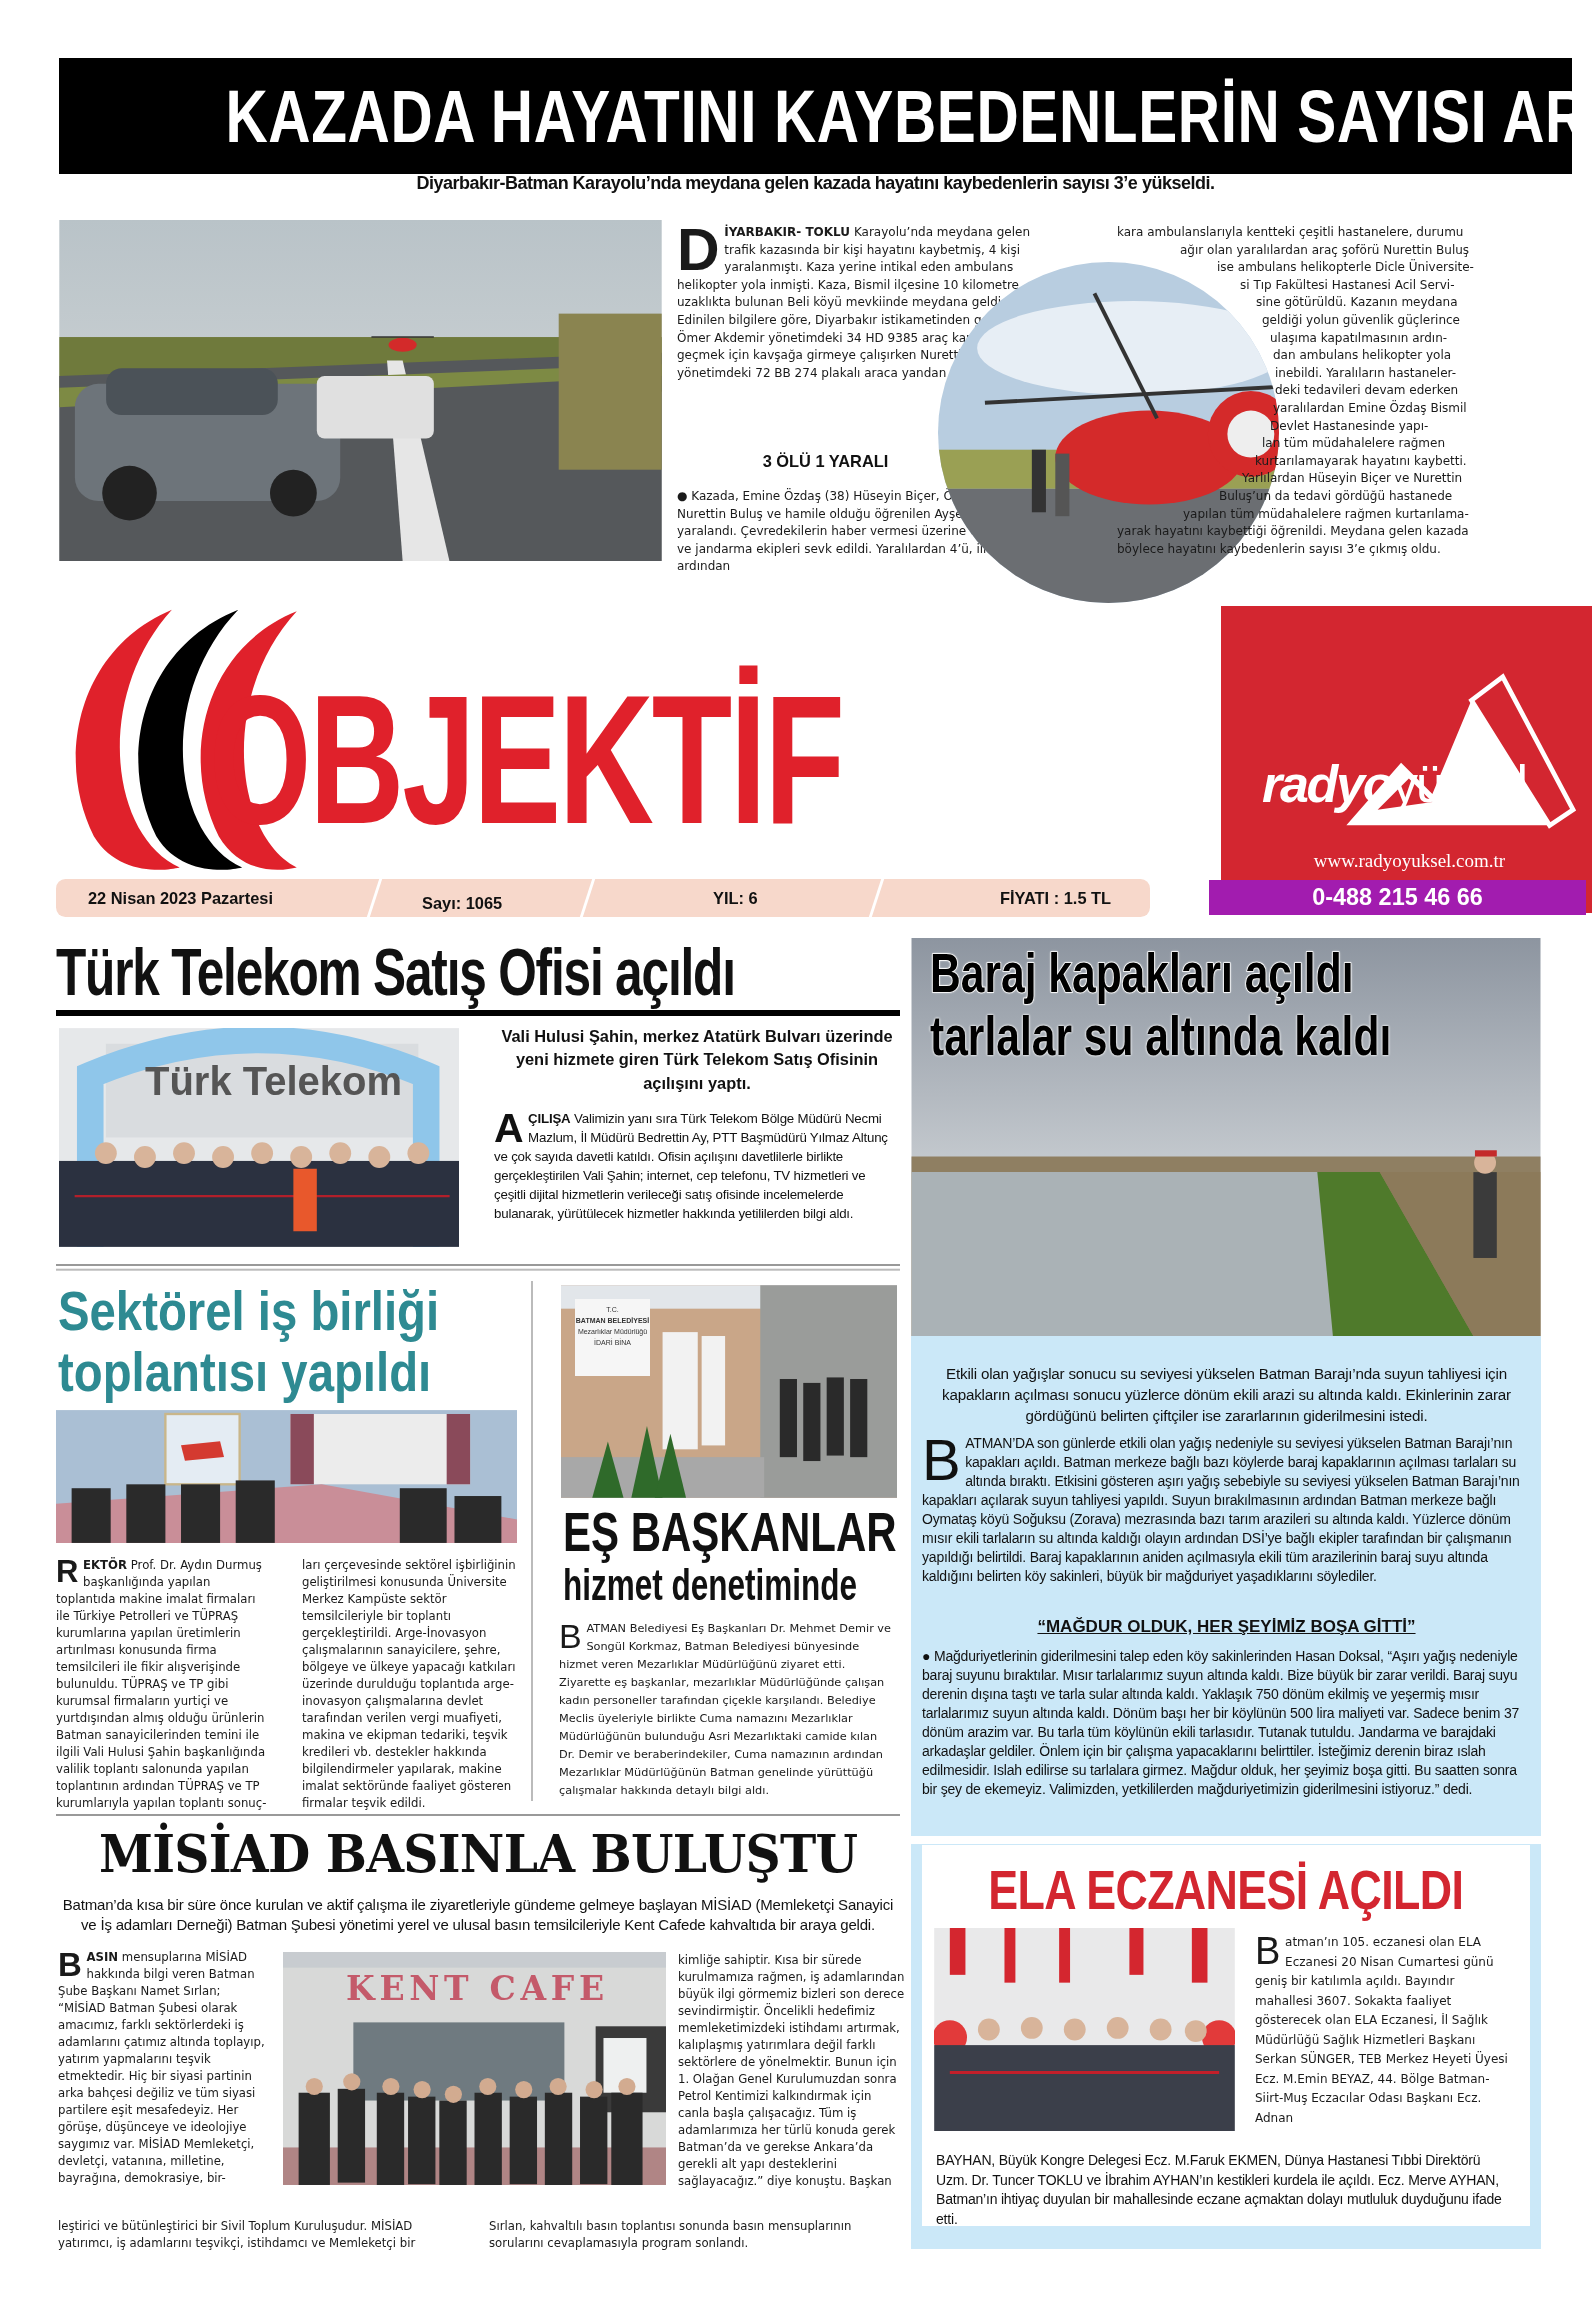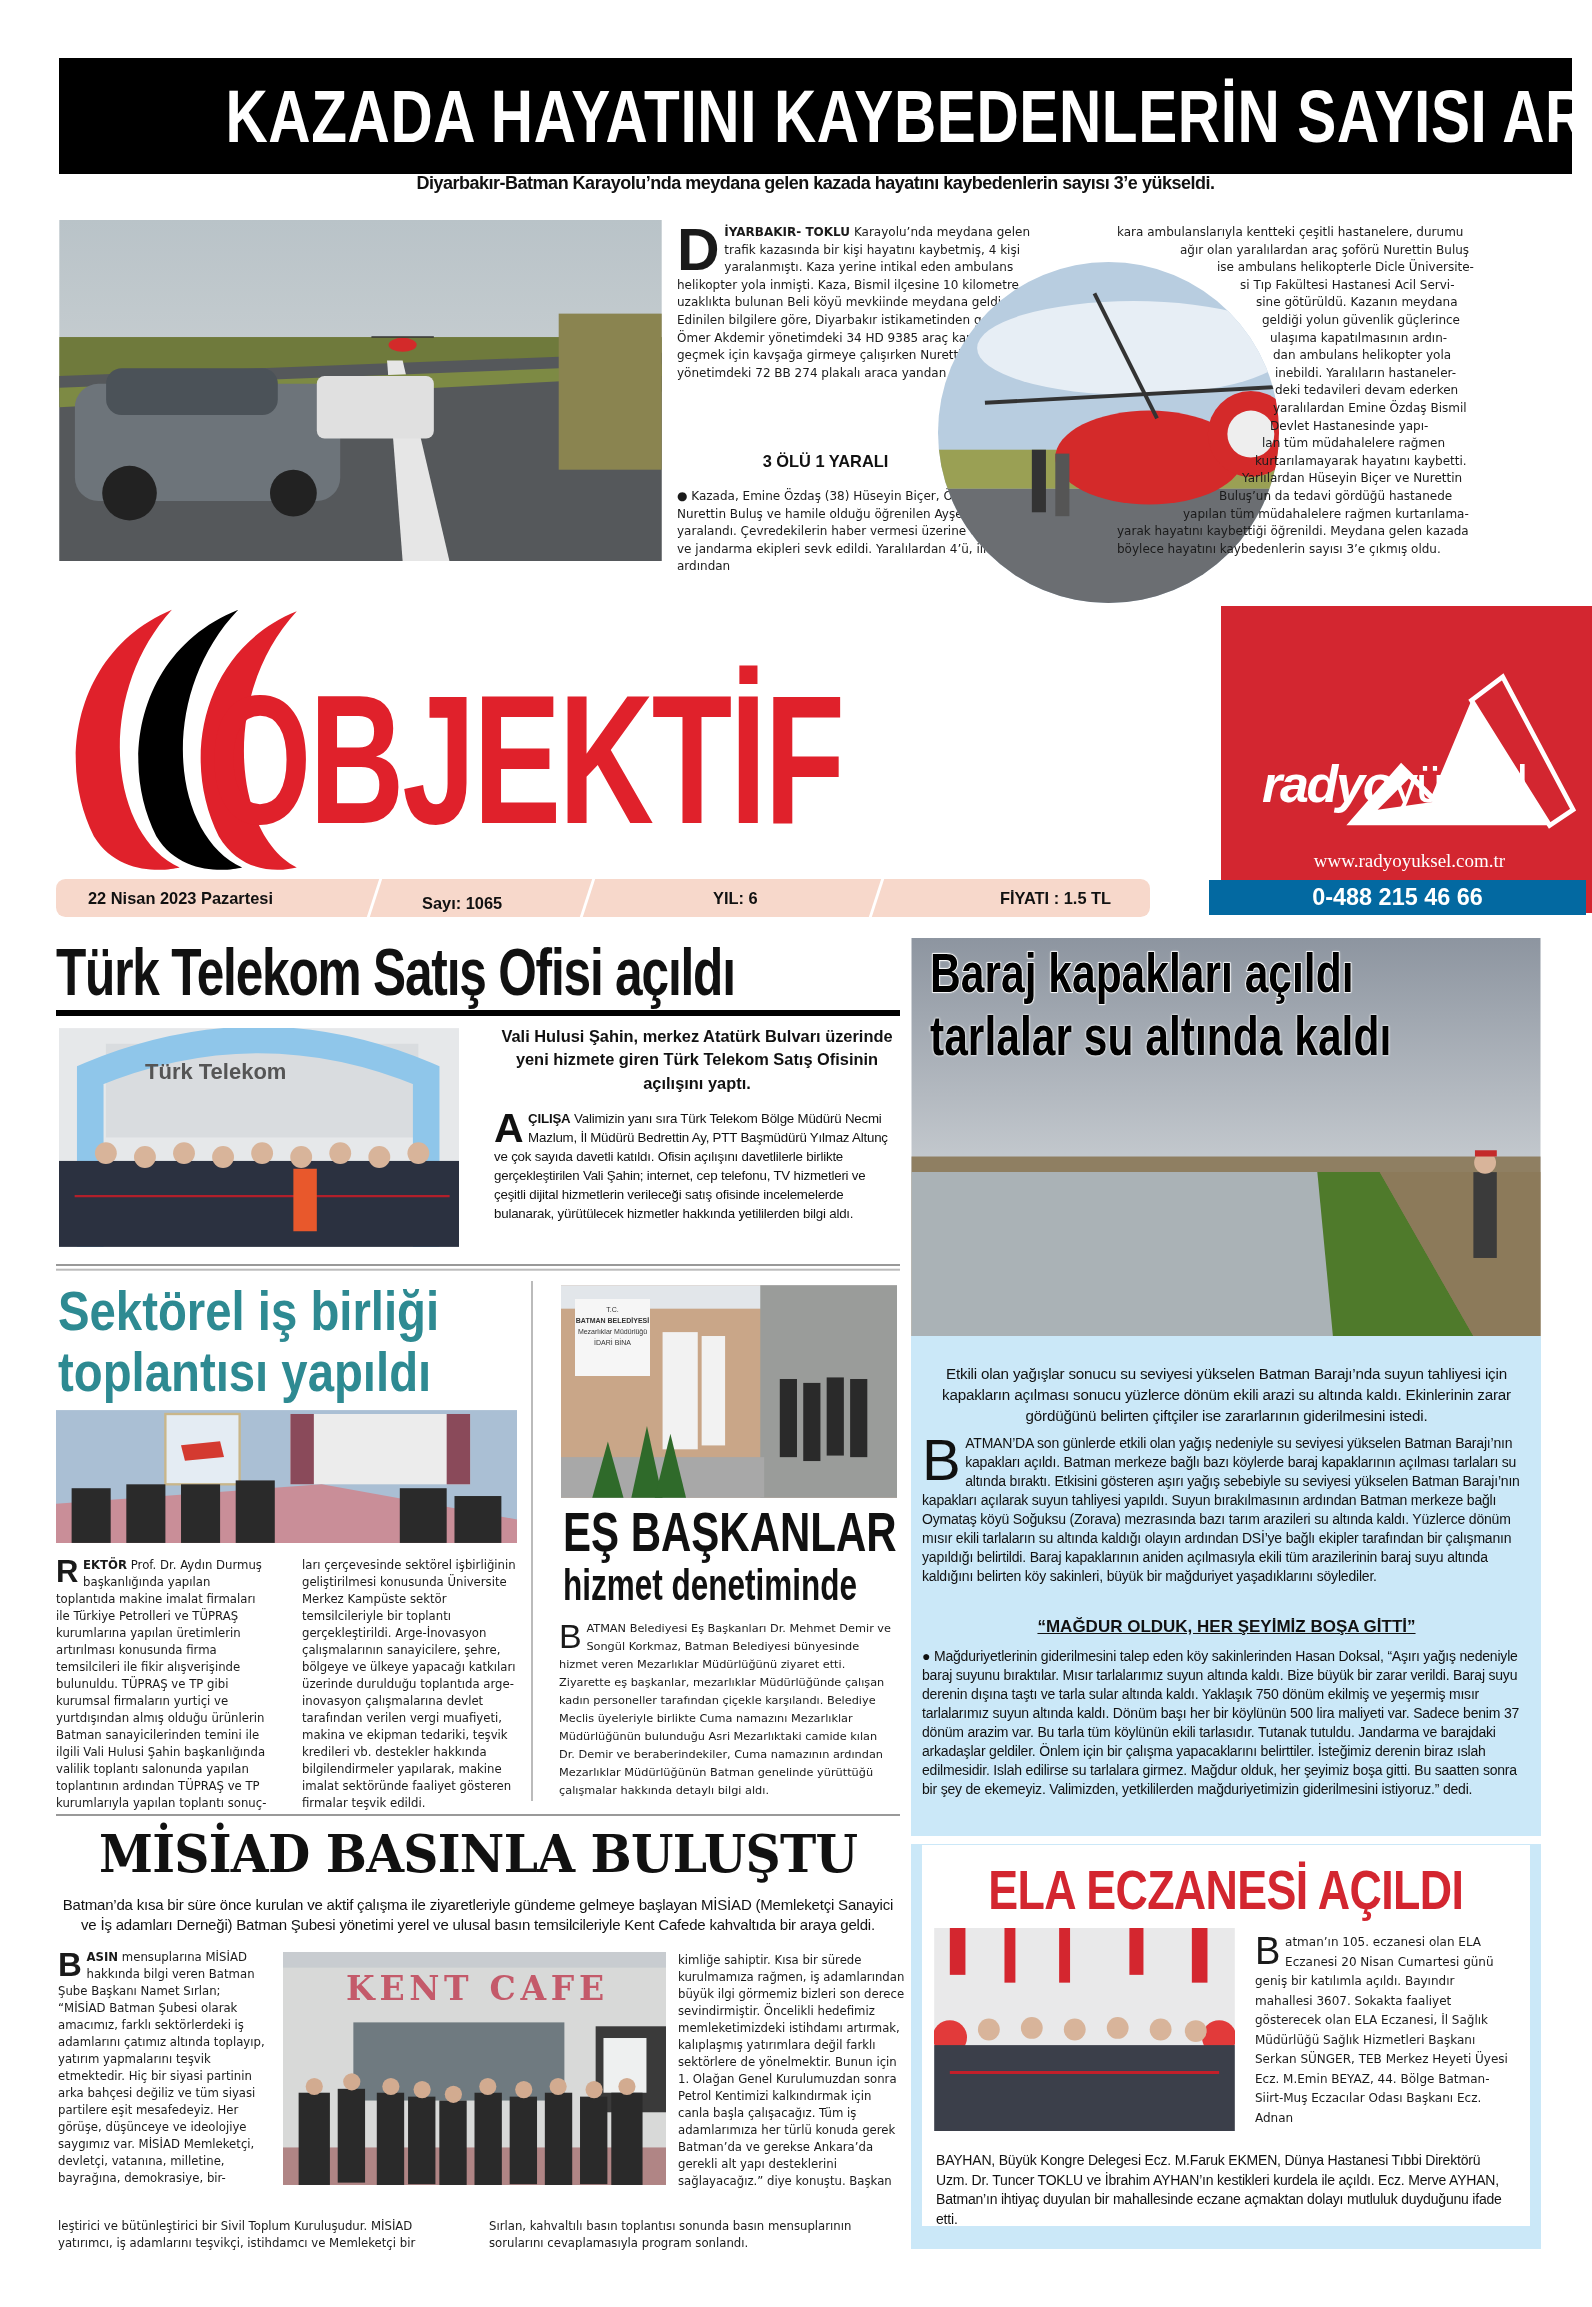--- a/index.html
+++ b/index.html
@@ -19,21 +19,21 @@
   #top-banner span { display: block; color: #fff; font-size: 75px; line-height: 116px; text-align: center; letter-spacing: 0.8px; transform: scaleX(0.78); transform-origin: center; white-space: nowrap; font-weight: 900; }
   #top-sub { left: 59px; top: 173px; width: 1513px; font-size: 18px; font-weight: bold; letter-spacing: -0.5px; text-align: center; white-space: nowrap; }
 
   
   .mast-bar { background: #000; color: #fff; }
   #objektif-word { left: 209px; top: 668px; font-size: 183px; font-weight: 900; color: #e0212b; letter-spacing: -3.1px; transform: scaleX(0.72); transform-origin: left top; line-height: 1; font-family: "Liberation Sans", sans-serif; }
   #info-strip { left: 56px; top: 879px; width: 1094px; height: 38px; background: #f7d8cb; border-radius: 9.4px; }
   .info-cell { top: 879px; height: 38px; line-height: 38px; font-weight: bold; font-size: 16.4px; }
   .info-sep { top: 877px; width: 3.1px; height: 42px; background: #fff; transform: skewX(-18deg); }
   #radio-box { left: 1209px; top: 606px; width: 377px; height: 307px; background: #d32630; margin-left: 12px; }
-  #radio-phone { left: 1209px; top: 880px; width: 377px; height: 35px; background: #0369a1; color: #fff; font-size: 23.4px; font-weight: bold; text-align: center; line-height: 35px; }
+  #radio-phone { left: 1209px; top: 880px; width: 377px; height: 35px; background: #a21caf; color: #fff; font-size: 23.4px; font-weight: bold; text-align: center; line-height: 35px; }
 
   
   .bluepanel { background: #cbe8f8; }
 </style>
 </head>
 <body>
 
 <div id="top-banner" class="abs">
   <span>KAZADA HAYATINI KAYBEDENLERİN SAYISI ARTTI</span>
 </div>
@@ -156,21 +156,21 @@
         <circle cx="210" cy="165" r="14"></circle>
         <circle cx="260" cy="160" r="14"></circle>
         <circle cx="310" cy="165" r="14"></circle>
         <circle cx="360" cy="160" r="14"></circle>
         <circle cx="410" cy="165" r="14"></circle>
         <circle cx="460" cy="160" r="14"></circle>
       </g>
     <line x1="20" y1="215" x2="500" y2="215" stroke="#b21f2a" stroke-width="3"></line>
     <rect x="300" y="180" width="30" height="80" fill="#e8582c"></rect>
   </svg>
-  <div class="abs" style="left:86px;top:31px;font-size:22px;color:#555;font-weight:bold;">Türk Telekom</div>
+  <div class="abs" style="left:86px;top:31px;font-size:40px;color:#555;font-weight:bold;">Türk Telekom</div>
 </div>
 <div class="abs center" style="left:494px;top:1025px;width:406px;font-size:16.4px;font-weight:bold;line-height:23.4px;">Vali Hulusi Şahin, merkez Atatürk Bulvarı üzerinde yeni hizmete giren Türk Telekom Satış Ofisinin açılışını yaptı.</div>
 <div class="abs narrow" style="left:494px;top:1109px;width:406px;">
   <span class="drop" style="font-size:41px;">A</span>
   <span class="lead">ÇILIŞA</span>
   <span>Valimizin yanı sıra Türk Telekom Bölge Müdürü Necmi Mazlum, İl Müdürü Bedrettin Ay, PTT Başmüdürü Yılmaz Altunç ve çok sayıda davetli katıldı.  Ofisin açılışını davetlilerle birlikte gerçekleştirilen Vali Şahin; internet, cep telefonu, TV hizmetleri ve çeşitli dijital hizmetlerin verileceği satış ofisinde incelemelerde bulanarak, yürütülecek hizmetler hakkında yetililerden bilgi aldı.</span>
 </div>
 <div class="abs" style="left:56px;top:1264px;width:844px;height:2.3px;background:#999;box-shadow:0 4.7px 0 #bbb;"></div>
 
 <div class="abs photo" style="left:911px;top:938px;width:630px;height:398px;">

